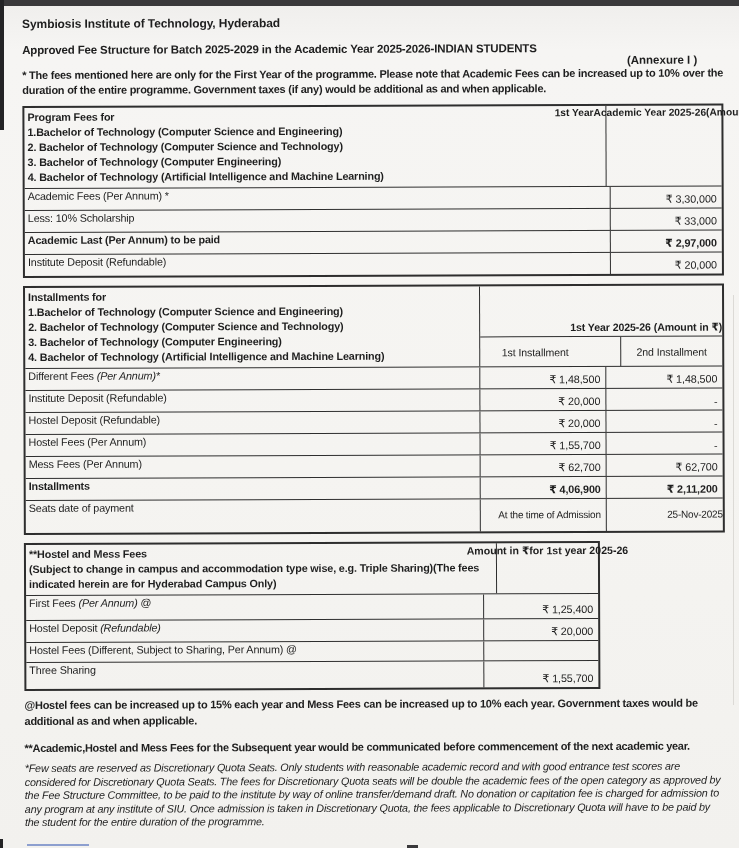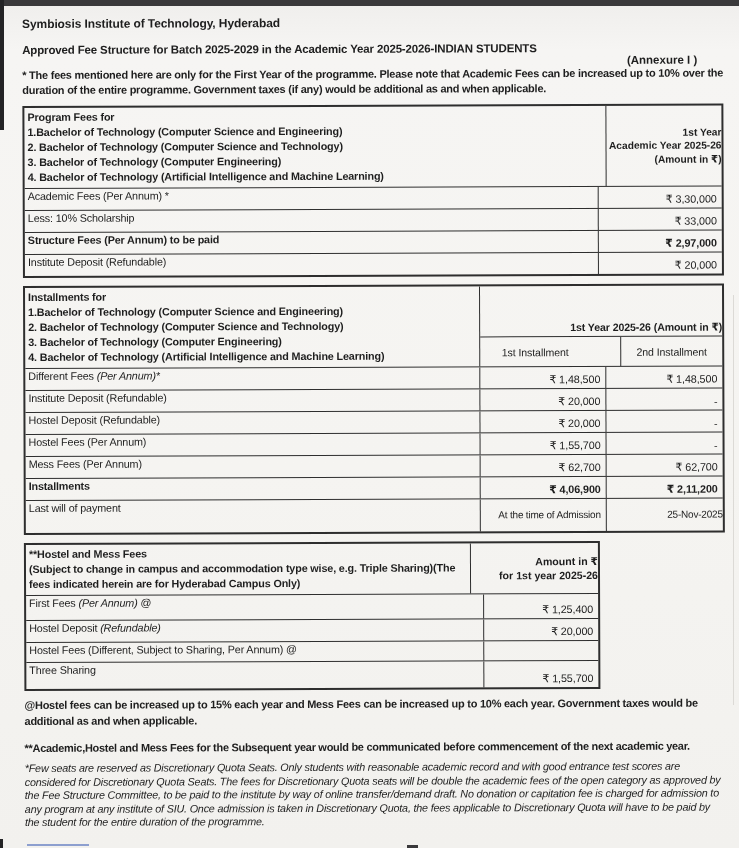--- a/index.html
+++ b/index.html
@@ -23,52 +23,52 @@
 
   .doc-title { margin-top:17px; font-size:12px; font-weight:bold; letter-spacing:-.1px; }
   .doc-subtitle { margin-top:13px; font-size:11.5px; font-weight:bold; letter-spacing:-.15px; }
   .annexure { margin-top:0; padding-right:26px; text-align:right; font-size:11.5px; font-weight:bold; }
   .note { margin-top:0; font-size:11px; font-weight:bold; line-height:15px; letter-spacing:-.25px; }
 
   .tbl { border:2px solid #2e2e2e; margin-top:8px; }
   .thead { display:flex; }
   .head-left { flex:1; padding:2px 4px 3px 3px; }
   .head-line { font-size:10.8px; font-weight:bold; line-height:15px; letter-spacing:-.15px; white-space:nowrap; }
-  .head-amt { display:flex; flex-direction:column; justify-content:center; align-items:flex-end; text-align:center; border-left:1.5px solid #2e2e2e; }
+  .head-amt { display:flex; flex-direction:row; justify-content:center; align-items:flex-start; text-align:center; border-left:1.5px solid #2e2e2e; }
   .head-amt div { font-size:10.2px; font-weight:bold; line-height:13.5px; white-space:nowrap; }
 
   .trow { display:flex; border-top:1.2px solid #2e2e2e; height:22px; }
   .trow .lbl { flex:1; font-size:10.8px; padding:1px 2px 0 3px; letter-spacing:-.15px; white-space:nowrap; overflow:hidden; }
   .trow .amt { display:flex; align-items:flex-end; justify-content:flex-end; font-size:10.8px; padding:0 5px 2px 0; border-left:1.2px solid #2e2e2e; letter-spacing:-.1px; }
   .trow.bold .lbl, .trow.bold .amt { font-weight:bold; }
   .em { font-style:italic; }
 
   
   .t1 { width:701px; }
   .t1 .head-amt { width:116px; }
-  .t1 .amt { width:124px; }
+  .t1 .amt { width:112px; }
 
   
   .t2 { width:701px; }
   .t2-right { width:243px; border-left:1.5px solid #2e2e2e; display:flex; flex-direction:column; }
   .t2-span { height:19px; border-bottom:1.2px solid #2e2e2e; text-align:right; font-size:10.6px; font-weight:bold; line-height:18px; letter-spacing:-.1px;margin-top:32px; }
   .t2-insts { flex:1; display:flex;gap:30px; }
   .t2-inst { width:126px; display:flex; align-items:center; justify-content:center; font-size:10.6px; letter-spacing:-.1px; }
   .t2-inst.second { width:117px; border-left:1.2px solid #2e2e2e; }
   .t2 .amt.a1 { width:126px; }
   .t2 .amt.a2 { width:117px; }
   .t2 .trow.tall { height:33px; }
   .t2 .trow.tall .amt { align-items:center; font-size:10px; letter-spacing:-.2px; }
   .t2 .trow.tall .amt.a2 { justify-content:flex-end; padding-right:0; }
 
   
   .t3 { width:576px; }
   .t3 .head-left { padding-right:8px; }
   .t3 .head-line { white-space:normal; line-height:15px; }
-  .t3 .head-amt { width:128px; }
+  .t3 .head-amt { width:102px; }
   .t3 .head-amt div { font-size:10.6px; line-height:14px; }
   .t3 .amt { width:115px; }
   .t3 .trow.r0 { height:25px; }
   .t3 .trow.r1 { height:22px; }
   .t3 .trow.r2 { height:20px; }
   .t3 .trow.r3 { height:27px; }
 
   .fn1 { margin-top:7px; font-size:11px; font-weight:bold; line-height:15.5px; letter-spacing:-.25px; }
   .fn2 { margin-top:13px; font-size:11px; font-weight:bold; letter-spacing:-.3px; white-space:nowrap; }
   .fn3 { margin-top:8px; width:700px; font-size:10.8px; font-style:italic; line-height:13.5px; letter-spacing:-.2px; }
@@ -107,21 +107,21 @@
       </div>
       <div class="trow">
         <div class="lbl"><span>Academic Fees (Per Annum) *</span></div>
         <div class="amt">₹ 3,30,000</div>
       </div>
       <div class="trow">
         <div class="lbl"><span>Less: 10% Scholarship</span></div>
         <div class="amt">₹ 33,000</div>
       </div>
       <div class="trow bold">
-        <div class="lbl"><span>Structure Fees (Per Annum) to be paid</span></div>
+        <div class="lbl"><span>Academic Last (Per Annum) to be paid</span></div>
         <div class="amt">₹ 2,97,000</div>
       </div>
       <div class="trow">
         <div class="lbl"><span>Institute Deposit (Refundable)</span></div>
         <div class="amt">₹ 20,000</div>
       </div>
     </div>
 
     <div class="tbl t2">
       <div class="thead">
@@ -164,21 +164,21 @@
         <div class="lbl"><span>Mess Fees (Per Annum)</span></div>
         <div class="amt a1">₹ 62,700</div>
         <div class="amt a2">₹ 62,700</div>
       </div>
       <div class="trow bold">
         <div class="lbl"><span>Installments</span></div>
         <div class="amt a1">₹ 4,06,900</div>
         <div class="amt a2">₹ 2,11,200</div>
       </div>
       <div class="trow tall">
-        <div class="lbl"><span>Last will of payment</span></div>
+        <div class="lbl"><span>Seats date of payment</span></div>
         <div class="amt a1">At the time of Admission</div>
         <div class="amt a2">25-Nov-2025</div>
       </div>
     </div>
 
     <div class="tbl t3">
       <div class="thead">
         <div class="head-left">
           <div class="head-line">**Hostel and Mess Fees</div>
           <div class="head-line">(Subject to change in campus and accommodation type wise, e.g. Triple Sharing)(The fees indicated herein are for Hyderabad Campus Only)</div>

